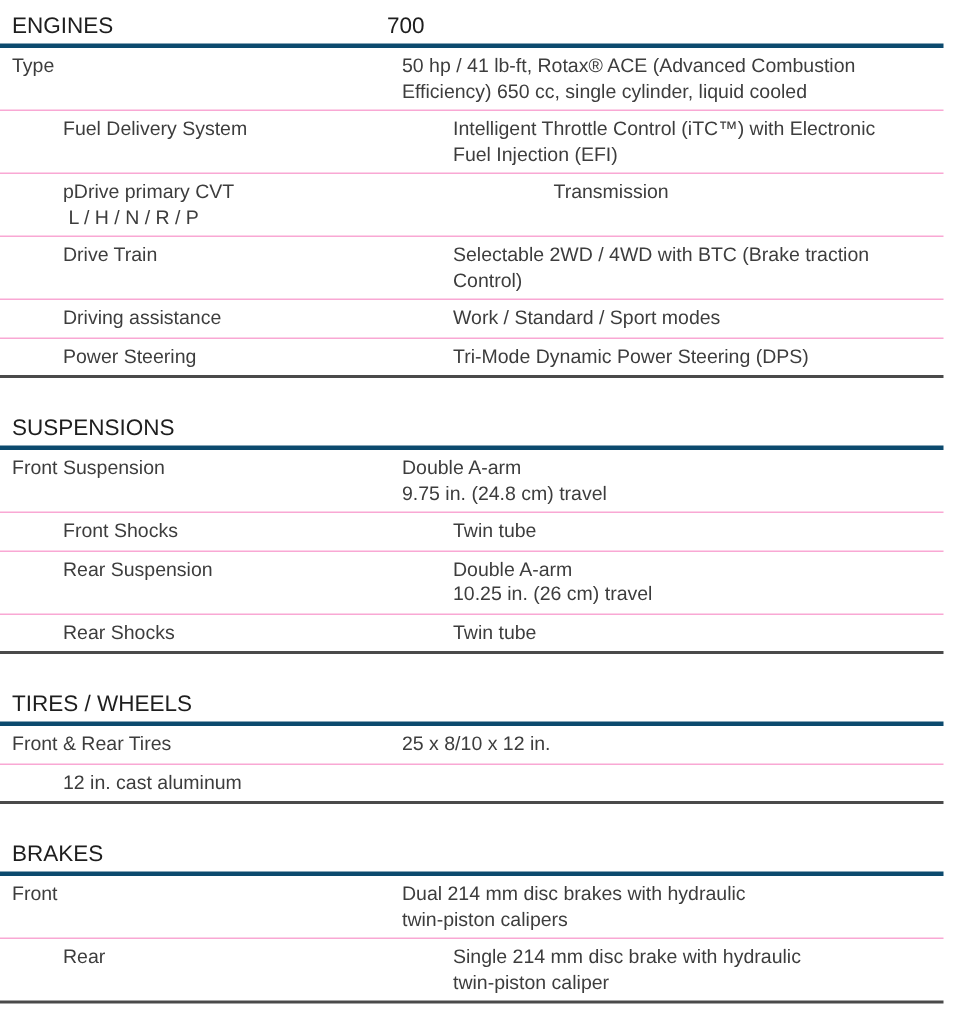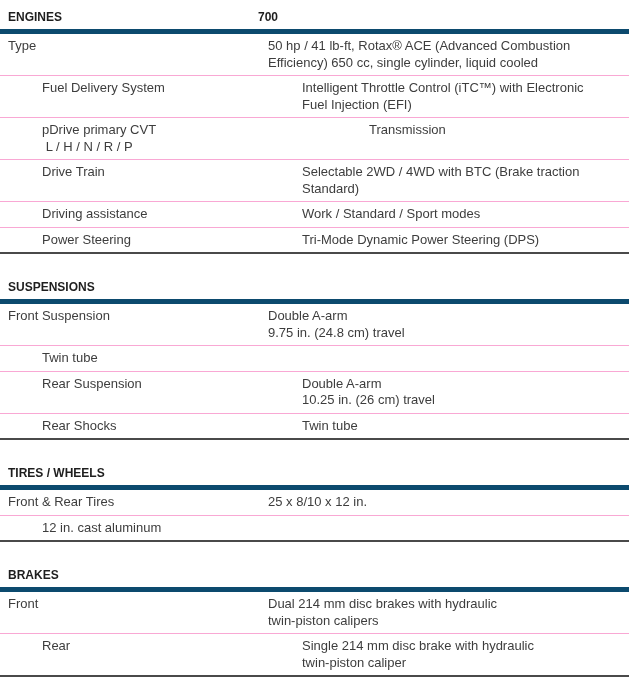--- a/index.html
+++ b/index.html
@@ -21,23 +21,23 @@
   section.sec {
     border-bottom: 2px solid #4a4a4a;
   }
   section.sec + section.sec {
     margin-top: 20px;
   }
   .sec-h {
     display: flex;
     align-items: flex-end;
     padding: 5px 0 3px 8px;
-    border-bottom: 5px solid #0c4a6e;
-    font-weight: bold;
-    font-size: 12px;
+    border-bottom: 3px solid #0c4a6e;
+    font-weight: normal;
+    font-size: 15px;
     line-height: 17px;
     color: #1e1e1e;
   }
   .sec-title {
     width: 250px;
     flex: none;
   }
   .sec-col {
     flex: 1;
   }
@@ -91,21 +91,21 @@
     <div class="cell value">
           <div class="vline">pDrive primary CVT</div>
           <div class="vline"> L / H / N / R / P</div>
         </div>
     <div class="cell label">Transmission</div>
   </div>
       <div class="row">
     <div class="cell label">Drive Train</div>
     <div class="cell value">
           <div class="vline">Selectable 2WD / 4WD with BTC (Brake traction</div>
-          <div class="vline">Standard)</div>
+          <div class="vline">Control)</div>
         </div>
   </div>
       <div class="row">
     <div class="cell label">Driving assistance</div>
     <div class="cell value">
           <div class="vline">Work / Standard / Sport modes</div>
         </div>
   </div>
       <div class="row">
     <div class="cell label">Power Steering</div>
@@ -120,20 +120,21 @@
       <span class="sec-col"></span>
     </header>
   <div class="row">
     <div class="cell label">Front Suspension</div>
     <div class="cell value">
           <div class="vline">Double A-arm</div>
           <div class="vline">9.75 in. (24.8 cm) travel</div>
         </div>
   </div>
       <div class="row">
+    <div class="cell label">Front Shocks</div>
     <div class="cell value">
           <div class="vline">Twin tube</div>
         </div>
   </div>
       <div class="row">
     <div class="cell label">Rear Suspension</div>
     <div class="cell value">
           <div class="vline">Double A-arm</div>
           <div class="vline">10.25 in. (26 cm) travel</div>
         </div>

